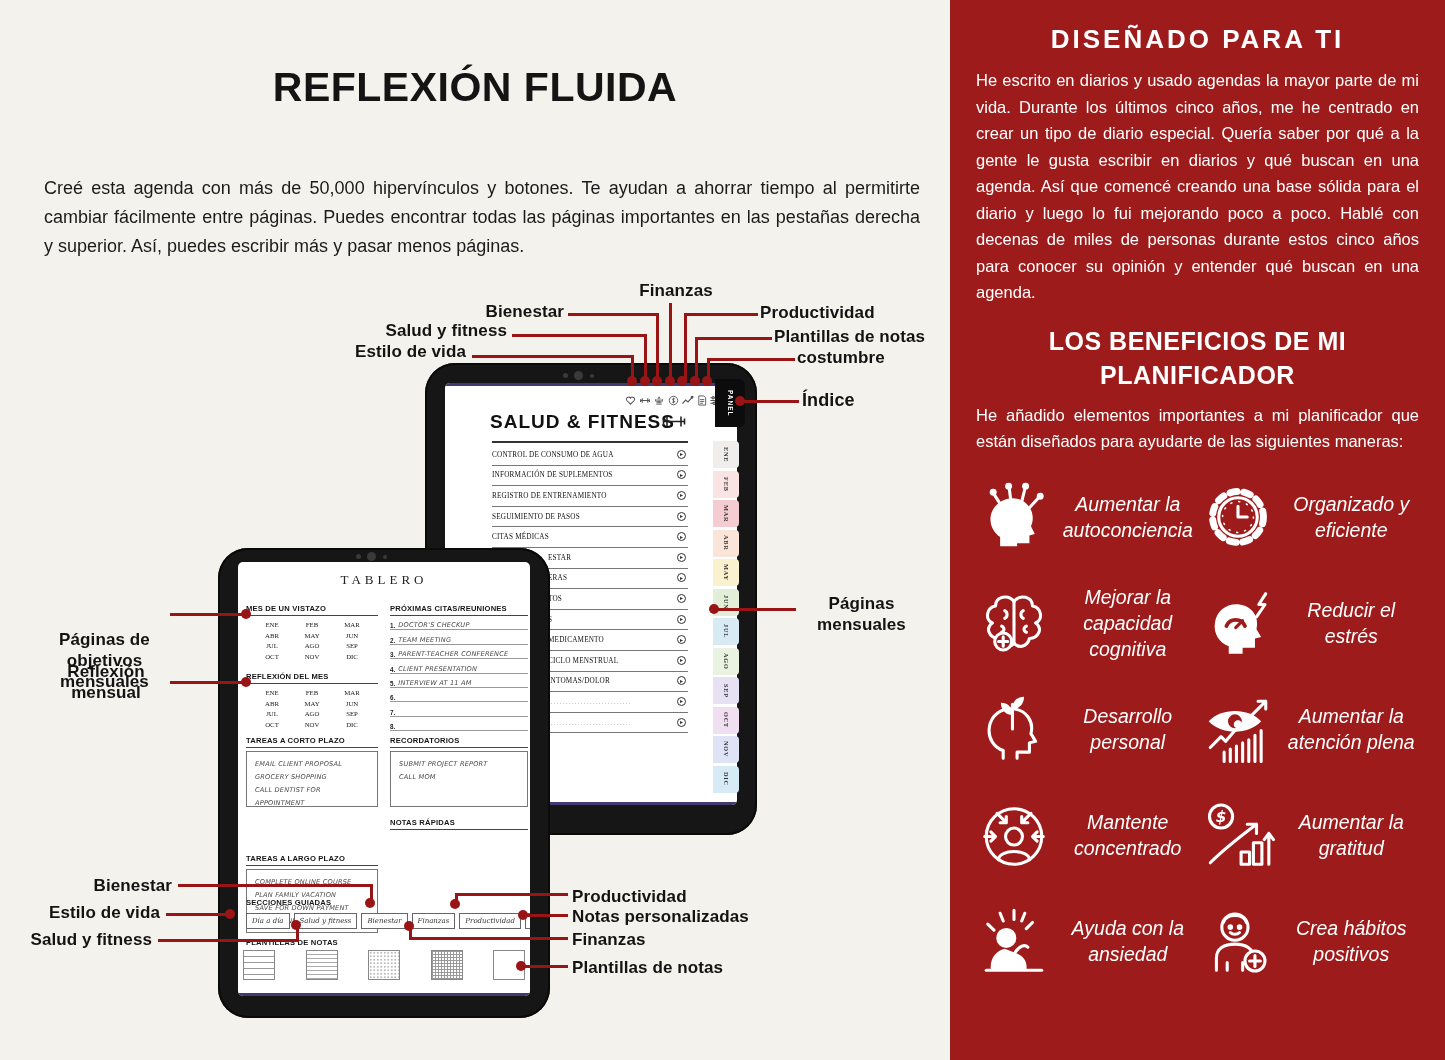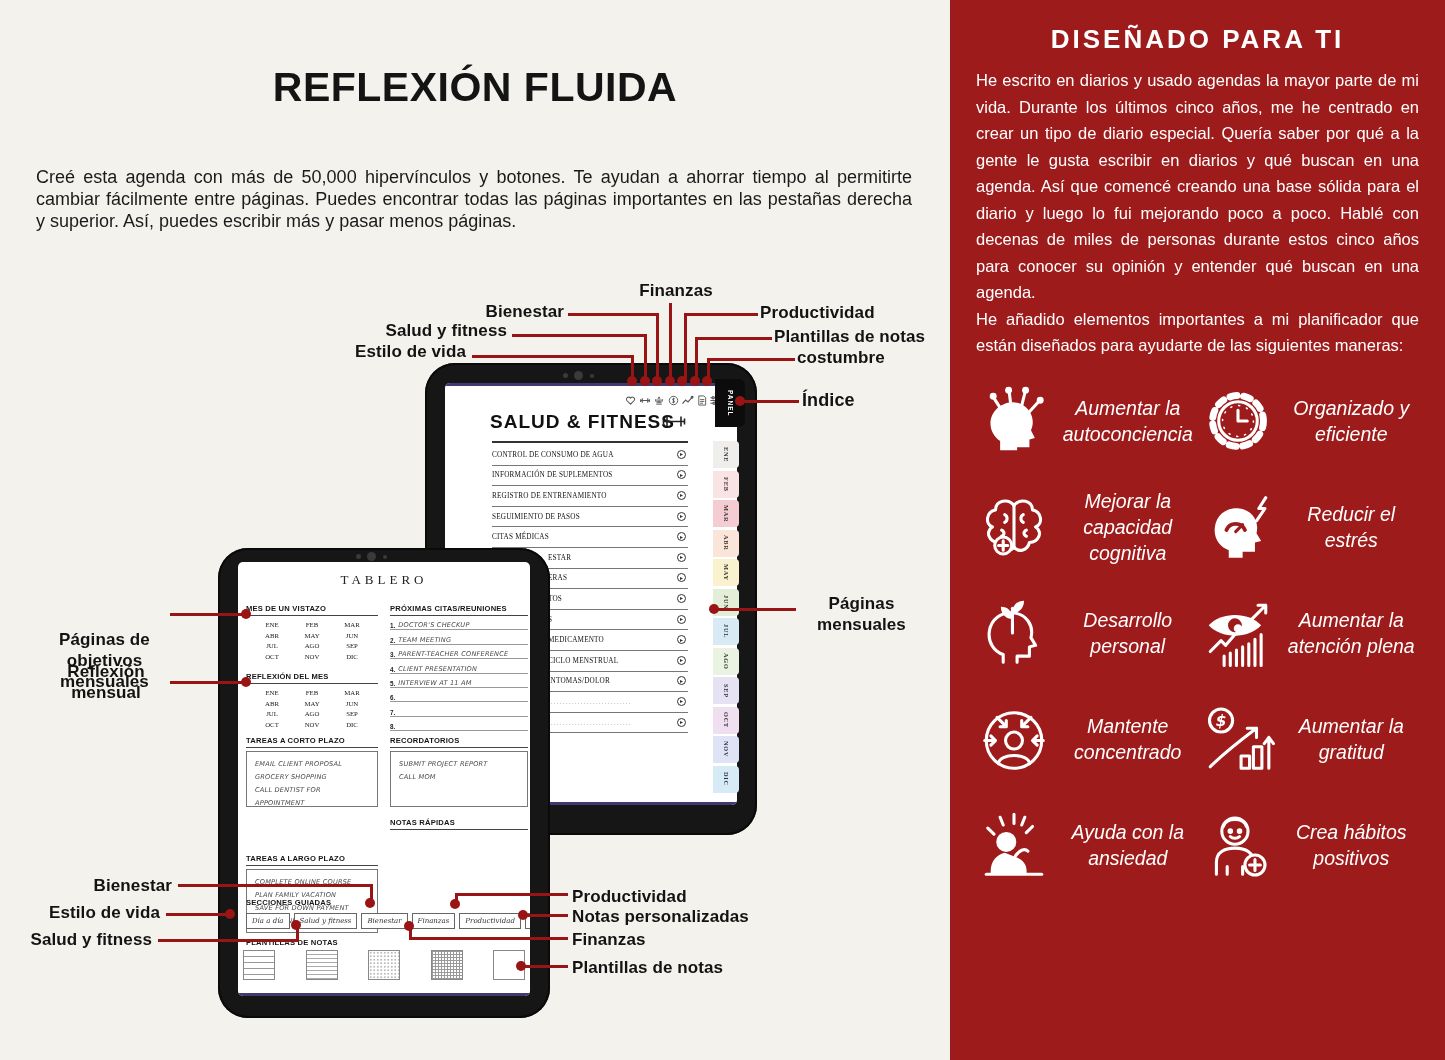--- a/index.html
+++ b/index.html
@@ -1,20 +1,20 @@
 <!DOCTYPE html>
 <html><head>
 <meta charset="utf-8">
 <style>
   html,body{margin:0;padding:0;background:#ddd;}
   .page{position:relative;width:1445px;height:1060px;overflow:hidden;background:#F4F2EC;font-family:"Liberation Sans",sans-serif;}
   
   .left{position:absolute;left:0;top:0;width:950px;height:1060px;background:#F4F2EC;}
   .main-title{position:absolute;left:0;top:64px;width:950px;margin:0;text-align:center;font-size:41px;font-weight:800;letter-spacing:0.5px;color:#141414;}
-  .intro{position:absolute;left:36px;top:166px;width:876px;margin:0;font-size:18px;line-height:22px;text-align:justify;color:#1b1b1b;}
+  .intro{position:absolute;left:36px;top:166px;width:876px;margin:8px;font-size:18px;line-height:29px;text-align:justify;color:#1b1b1b;}
   
   .tablet{position:absolute;background:#161616;border-radius:30px;box-shadow:0 0 0 2px #0a0a0a inset;}
   .tablet-top{left:425px;top:363px;width:332px;height:472px;z-index:10;}
   .tablet-dash{left:218px;top:548px;width:332px;height:470px;z-index:20;}
   .cam{position:absolute;border-radius:50%;background:#3a3a3a;}
   .screen{position:absolute;background:#fff;border-radius:5px;overflow:hidden;}
   .tablet-top .screen{left:20px;top:20px;width:292px;height:422px;}
   .strip{position:absolute;left:0;width:100%;height:3px;background:#43386f;}
   
   .iconbar{position:absolute;top:12px;left:180px;width:92px;display:flex;gap:2.5px;align-items:center;}
@@ -440,20 +440,21 @@
     <div class="hl" style="left:411px;top:937px;width:157px;"></div>
     <div class="vl" style="left:409px;top:926px;height:14px;"></div>
     <div class="cdot" style="left:404px;top:921px;"></div>
     <div class="hl" style="left:524px;top:965px;width:44px;"></div>
     <div class="cdot" style="left:516px;top:961px;"></div>
   </section>
 
   <aside class="right">
     <h2 class="r-h1">DISEÑADO PARA TI</h2>
     <p class="r-p">He escrito en diarios y usado agendas la mayor parte de mi vida. Durante los últimos cinco años, me he centrado en crear un tipo de diario especial. Quería saber por qué a la gente le gusta escribir en diarios y qué buscan en una agenda. Así que comencé creando una base sólida para el diario y luego lo fui mejorando poco a poco. Hablé con decenas de miles de personas durante estos cinco años para conocer su opinión y entender qué buscan en una agenda.</p>
+    <h2 class="r-h2">LOS BENEFICIOS DE MI PLANIFICADOR</h2>
     <p class="r-p">He añadido elementos importantes a mi planificador que están diseñados para ayudarte de las siguientes maneras:</p>
 
     <div class="bgrid">
       <div class="bitem">
         <span class="bicon">
           <svg width="74" height="74" viewBox="0 0 96 96" fill="none" stroke="#fff" stroke-width="4" stroke-linecap="round">
             <path d="M30 86 V74 C19 67 14 52 20 40 C27 26 44 20 57 26 C70 32 76 47 70 60 L75 70 L68 72 V82 H52 V86" fill="#fff" stroke="none"></path>
             <path d="M32 34 L23 20"></path>
               <circle cx="21" cy="16" r="4.5" fill="#fff" stroke="none"></circle>
             <path d="M44 28 L42 12"></path>

